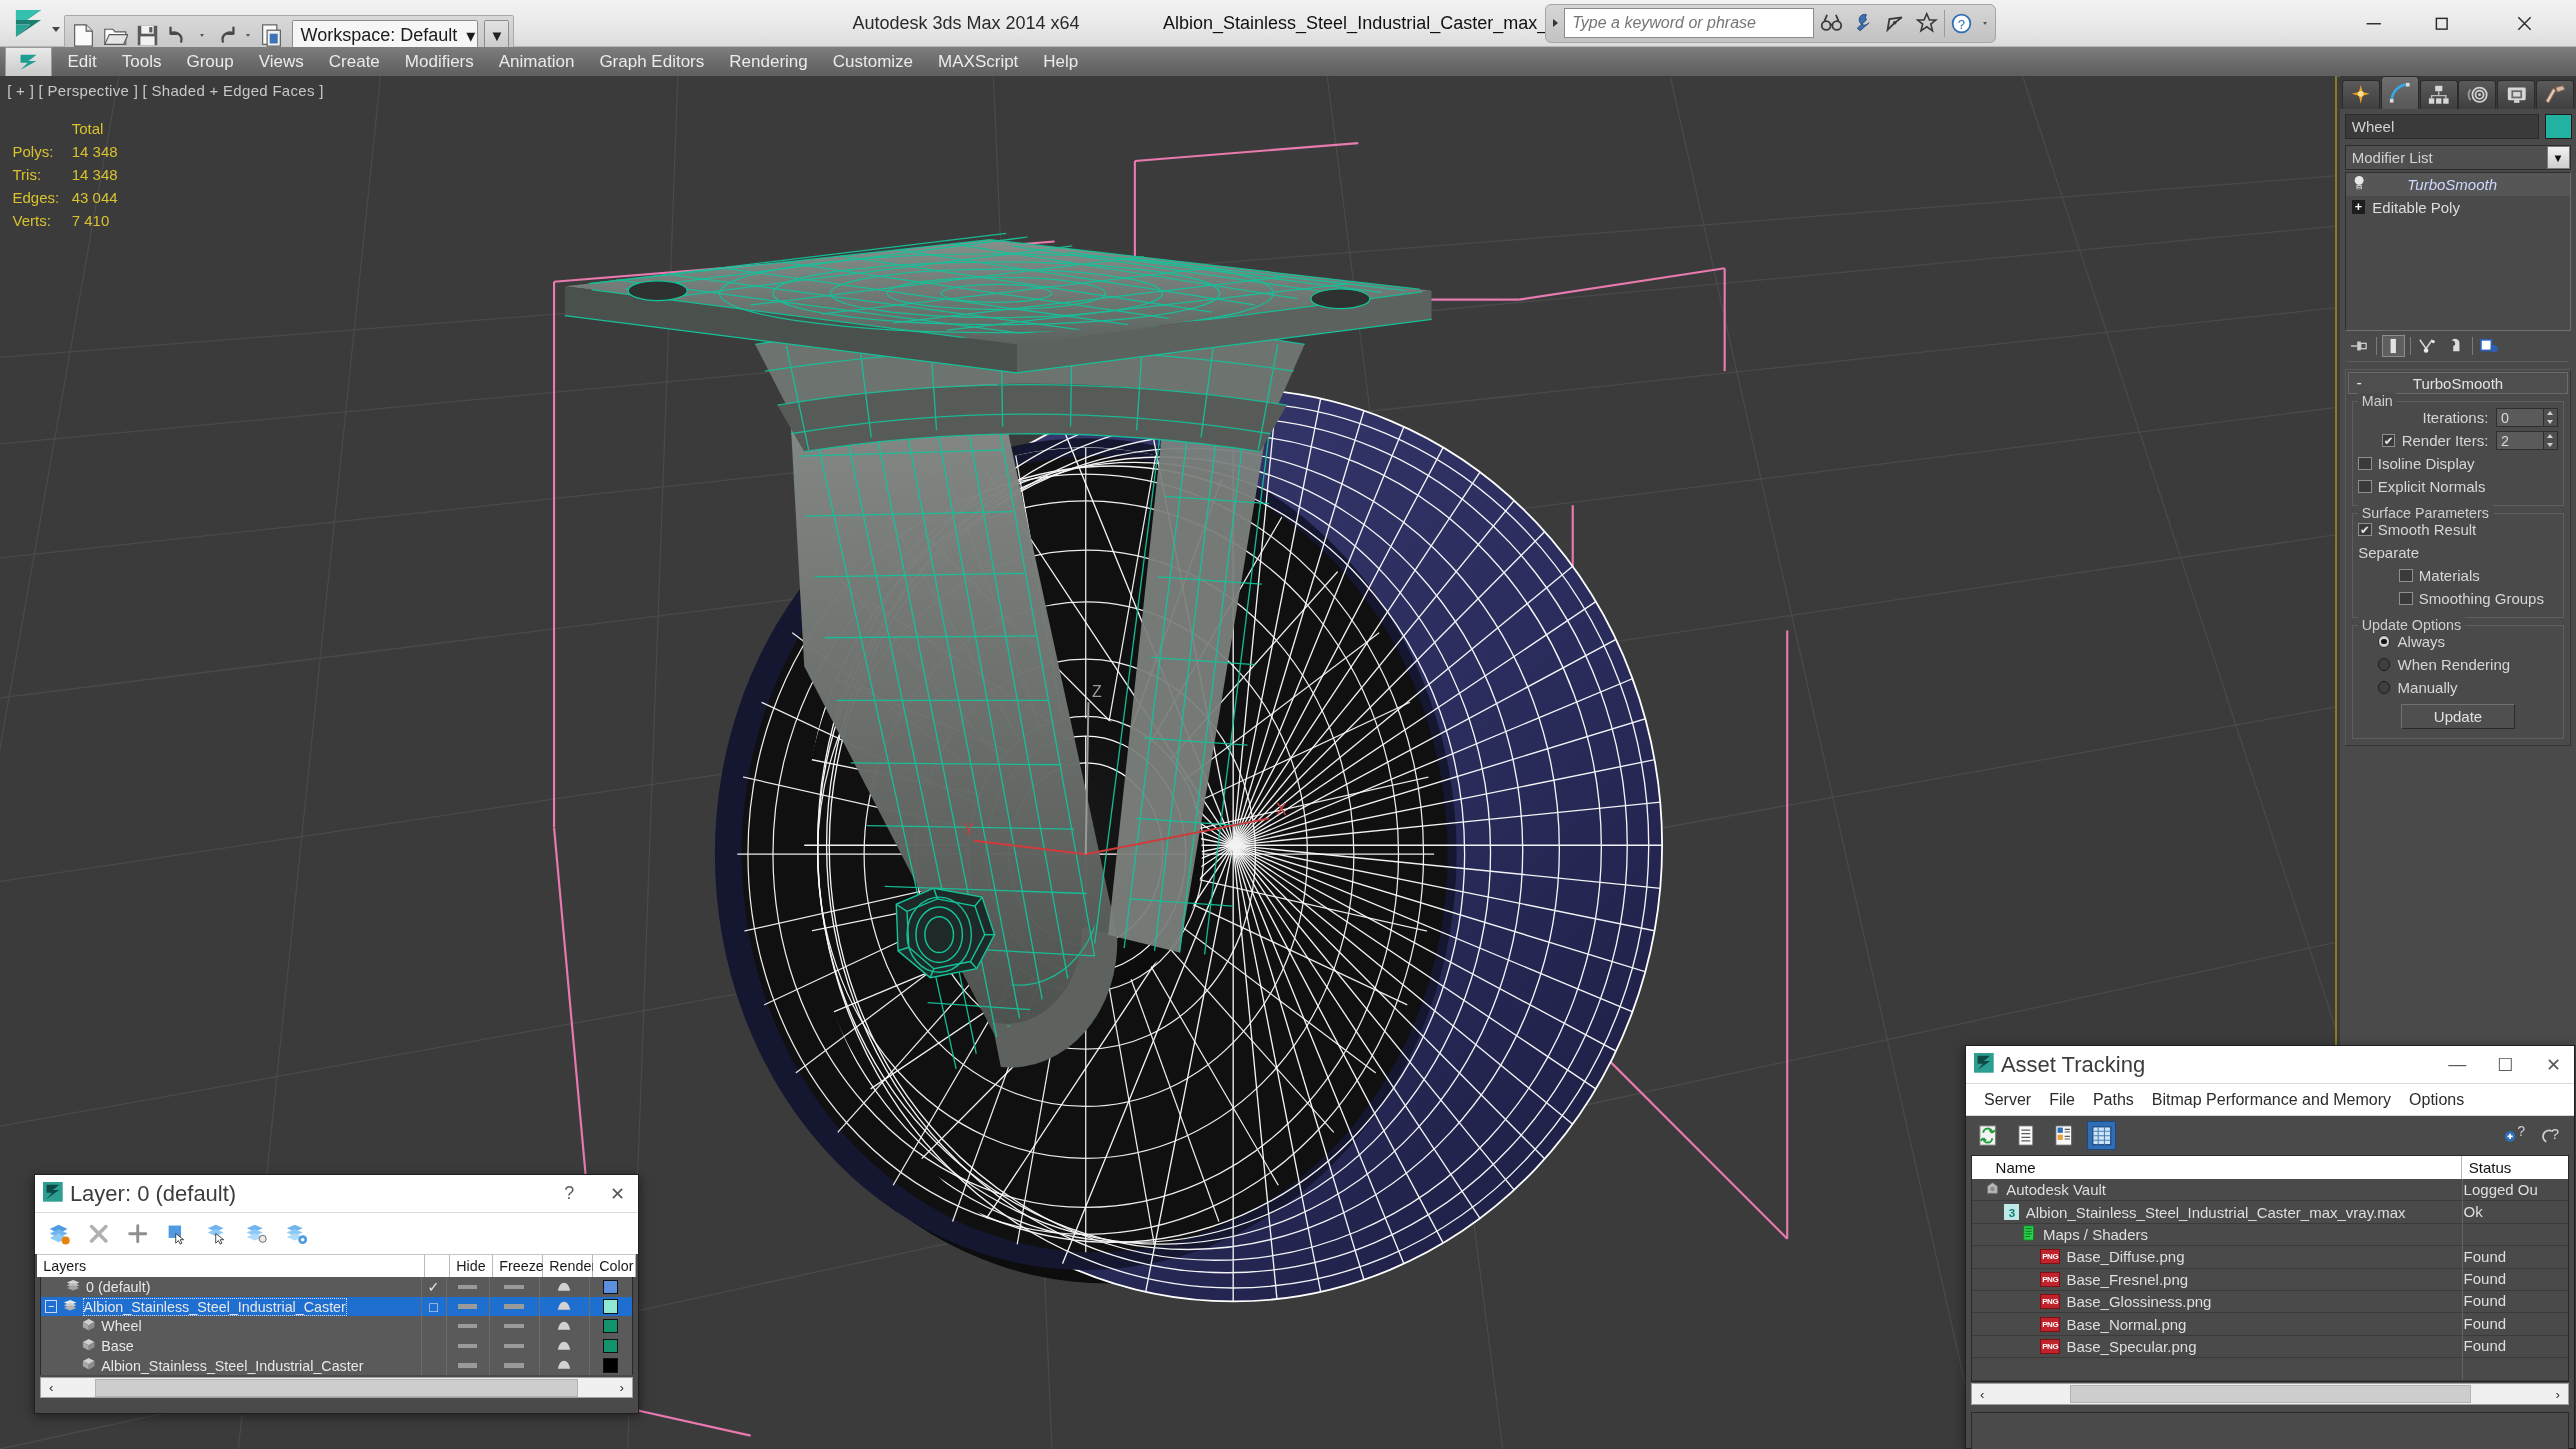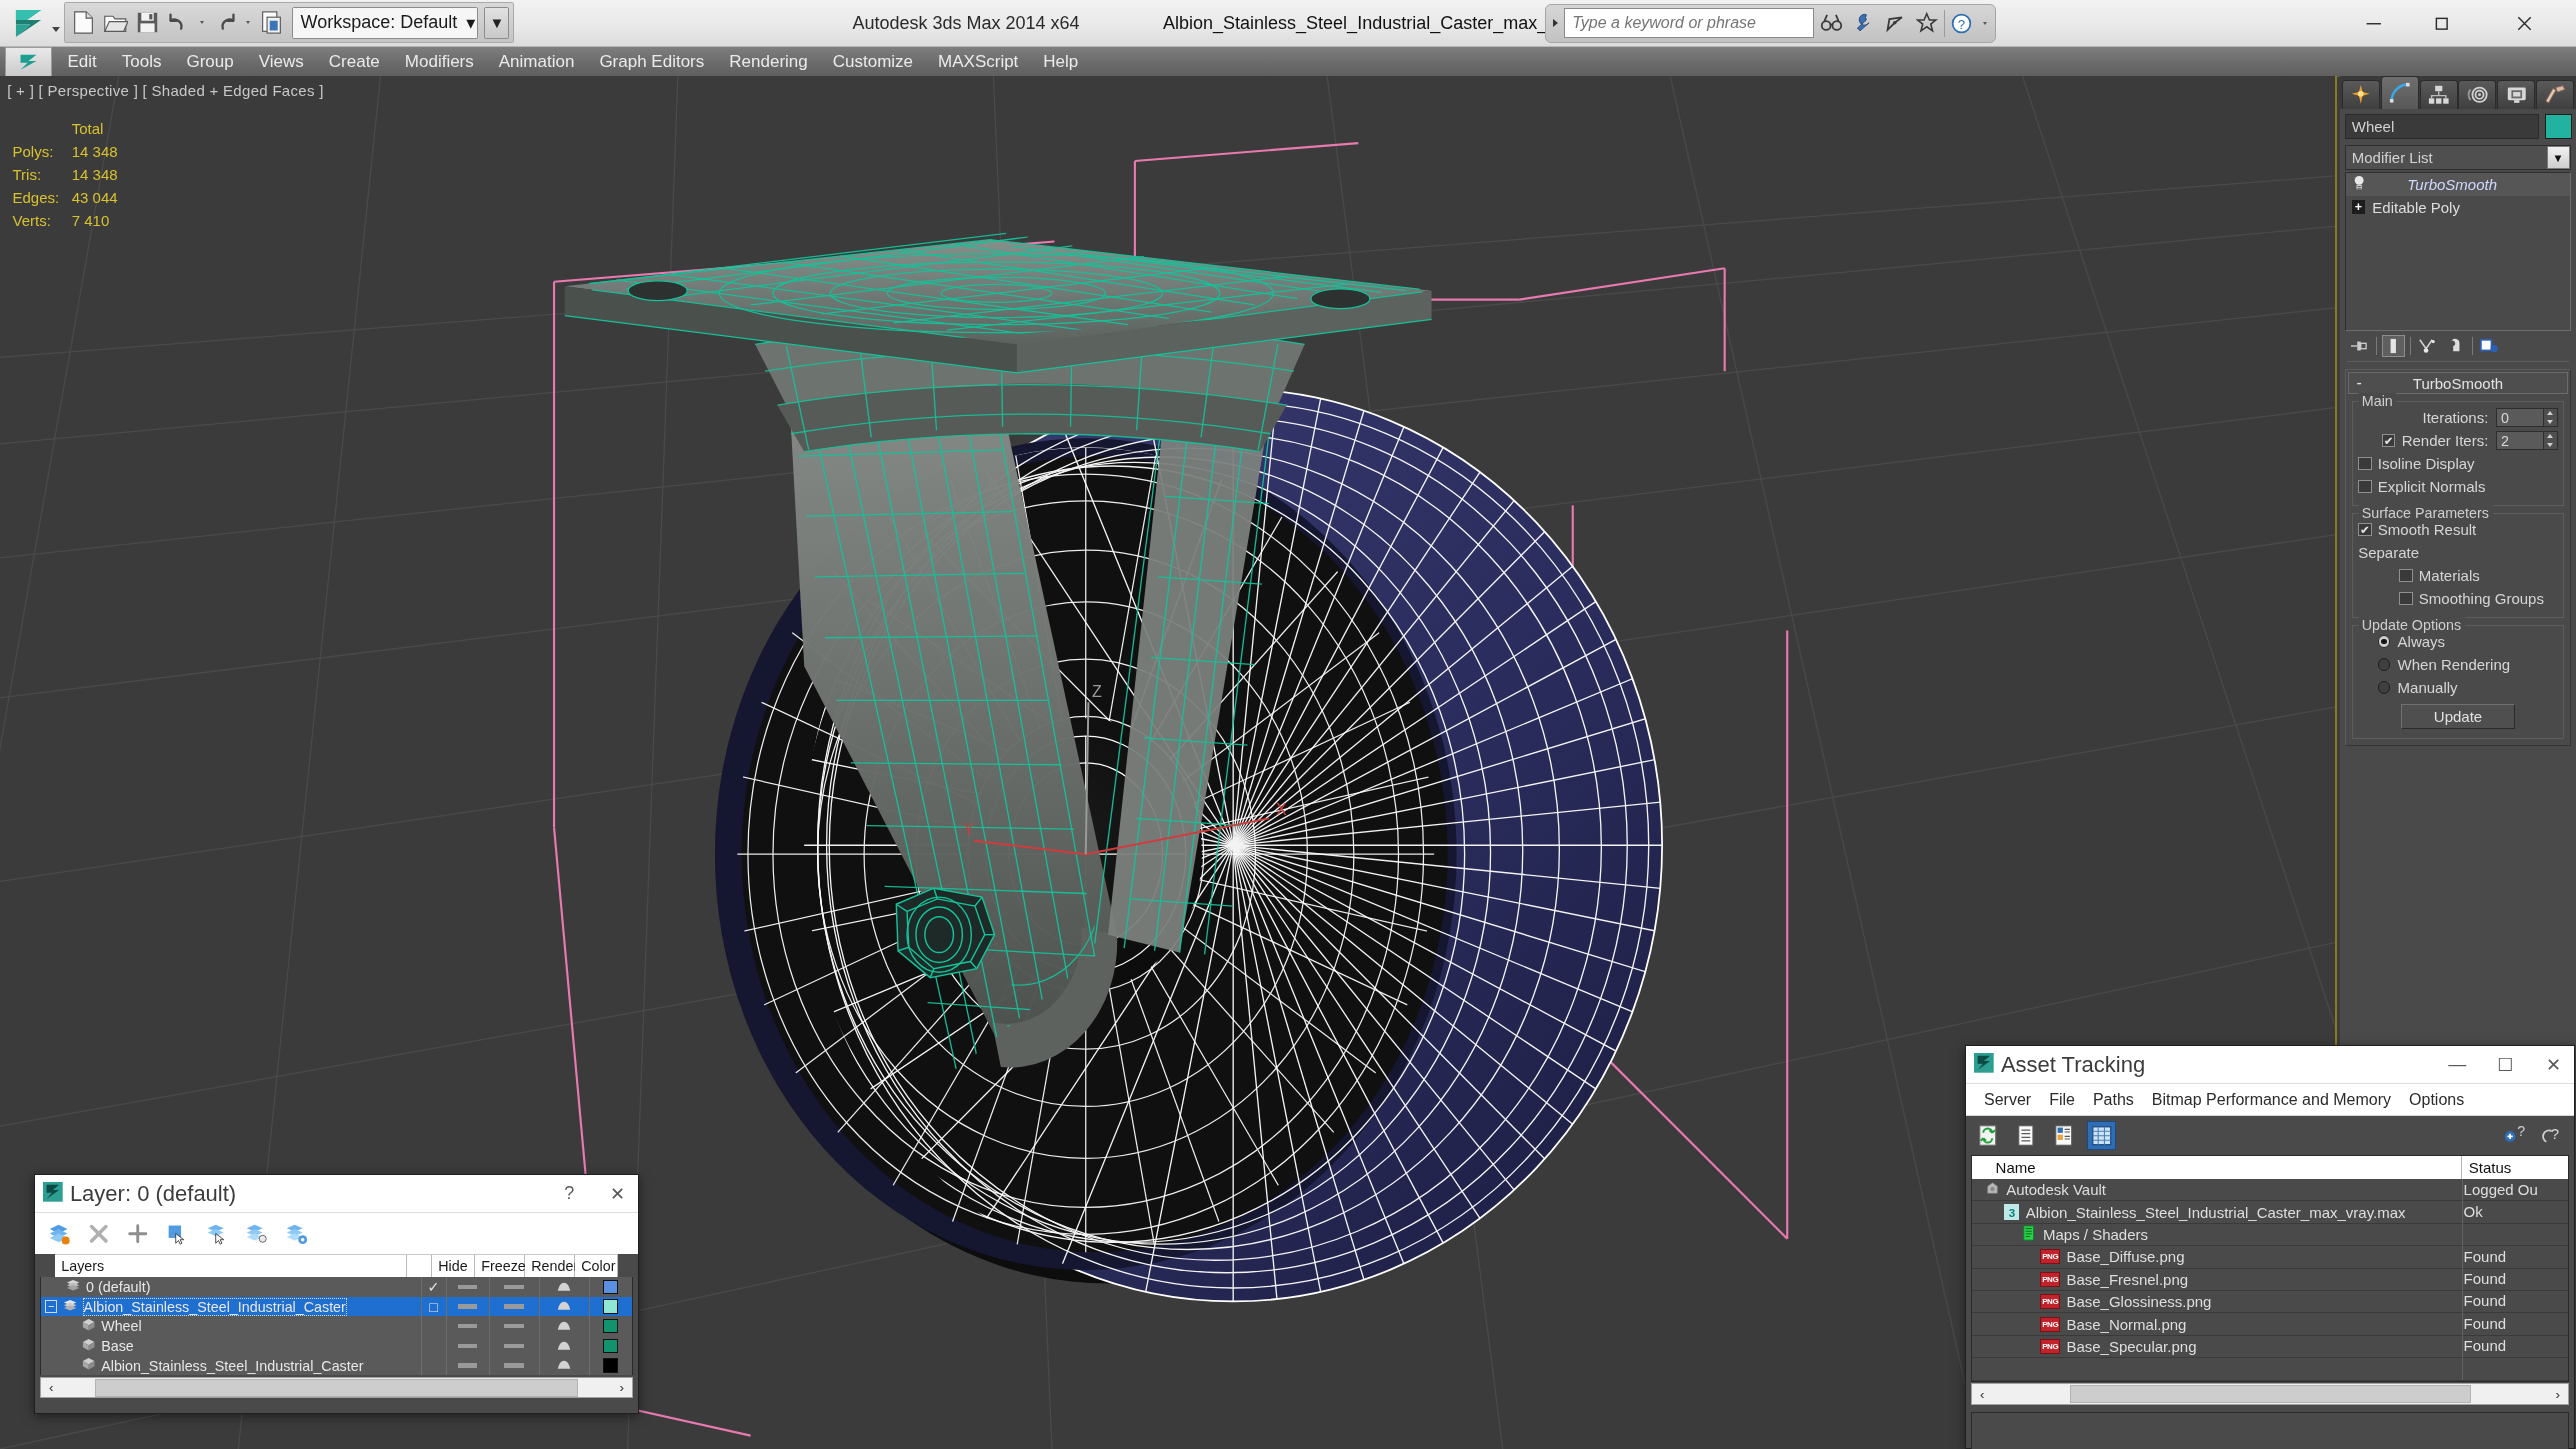--- a/index.html
+++ b/index.html
@@ -20,21 +20,21 @@
   .maxlogo {
     position: absolute; left: 7.2px; top: 1.8px; width: 43px; height: 43px;
   }
   .maxlogo svg { display:block; }
   .logo-caret {
     position: absolute; left: 52px; top: 27px; width: 0; height: 0;
     border-left: 4.5px solid transparent; border-right: 4.5px solid transparent;
     border-top: 5.4px solid #444;
   }
   .qat {
-    position: absolute; left: 64px; top: 2px; height: 41px;
+    position: absolute; left: 64px; top: 15px; height: 41px;
     background: linear-gradient(to bottom,#d9d9d9,#c4c4c4);
     border: 0.9px solid #a9a9a9; border-radius: 1.8px;
     display: flex; align-items: center; padding: 0 3.6px; gap: 1.8px; text-align: right;
   }
   .qat-btn {
     width: 30px; height: 34px; display: flex; align-items: center; justify-content: center;
     border-radius: 1.8px;
   }
   .qat-mini-caret {
     width: 12.5px; height: 34px; display:flex; align-items:center; justify-content:center;
@@ -247,21 +247,21 @@
   }
   .dlg-title .tx { font-size: 22px; color: #3c3c3c; }
   .dlg-title .sp { flex: 1; }
   .dlg-tbtn { width: 41px; height: 38px; display:flex;align-items:center;justify-content:center; color:#5a5a5a; font-size:18px; }
   .layer-toolbar {
     height: 41px; background: #ffffff; display: flex; align-items: center; padding-left: 10.7px; gap: 12.5px;
   }
   .lt-btn { width: 27px; height: 29px; display:flex;align-items:center;justify-content:center; }
   .layer-hdr {
     display: flex; height: 23px; background: #ffffff; border-top: 0.9px solid #c8c8c8;
-    font-size: 14.3px; color: #1a1a1a; margin: 0 20px;
+    font-size: 14.3px; color: #1a1a1a; margin: 0 2px;
   }
   .lh { border-right: 0.9px solid #b9b9b9; padding-left: 6.3px; line-height: 23px; background:#fff; }
   .layer-body {
     margin: 0 5.4px; height: 98px; background: #5a5a5a; overflow: hidden;
     border-left: 0.9px solid #2a2a2a; border-right:0.9px solid #2a2a2a;
   }
   .lrow { display: flex; height: 19.7px; align-items: center; font-size: 14.3px; color: #e8e8e8; }
   .lrow.sel { background: #1f6fd0; }
   .lrow.sel .lname { border: 0.9px dotted #cfd8ff; }
   .lcell-name { flex: 1; display: flex; align-items: center; gap: 5.4px; overflow: hidden; white-space: nowrap; }

